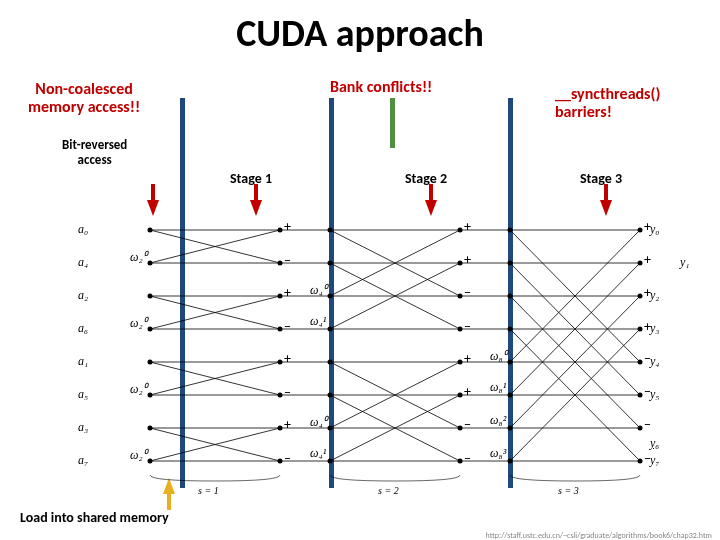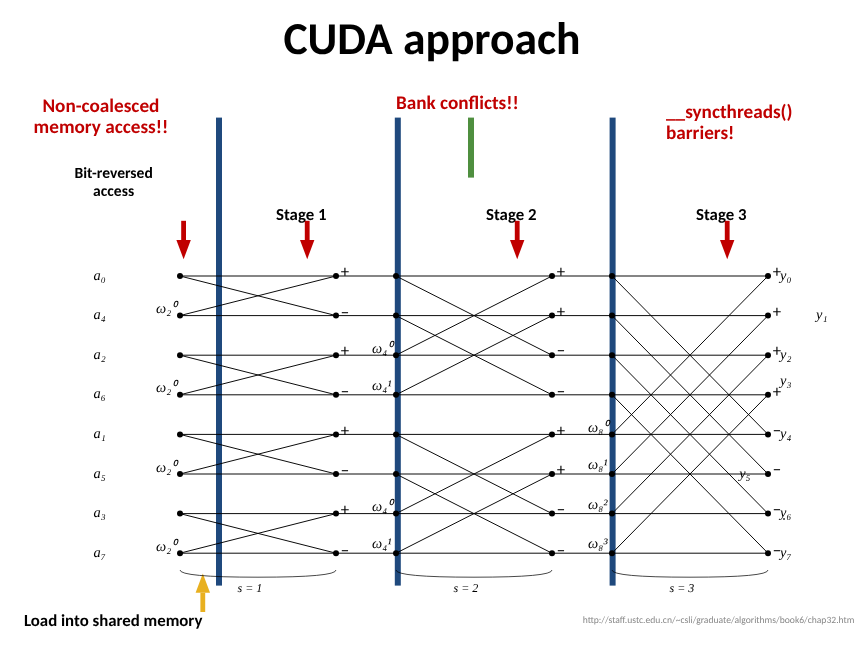--- a/index.html
+++ b/index.html
@@ -13,21 +13,21 @@
   .arrow-down::before { content: ''; position: absolute; top: -32px; left: -2px; width: 4px; height: 16px; background: #c00000; }
   .arrow-up { position: absolute; width: 0; height: 0; border-left: 6px solid transparent; border-right: 6px solid transparent; border-bottom: 16px solid #e8b020; }
   .arrow-up::before { content: ''; position: absolute; top: 16px; left: -2px; width: 4px; height: 16px; background: #e8b020; }
   .vbar-blue { position: absolute; width: 5px; background: #1f497d; }
   .vbar-green { position: absolute; width: 5px; background: #4f8f3f; }
   .svg-diag { position: absolute; }
   .row-label { position: absolute; font-size: 12px; font-style: italic; font-family: 'Times New Roman', serif; }
   .plus, .minus { position: absolute; font-size: 14px; }
   .twiddle { position: absolute; font-size: 12px; font-family: 'Times New Roman', serif; font-style: italic; }
   .stage-brace { position: absolute; font-size: 10px; font-style: italic; font-family: 'Times New Roman', serif; }
-  .citation { position: absolute; bottom: 18px; right: 8px; font-size: 8px; color: #888; }
+  .citation { position: absolute; bottom: 0; right: 8px; font-size: 8px; color: #888; }
 </style>
 </head>
 <body>
 
 <div class="title">CUDA approach</div>
 
 <div class="anno red bold" style="top:80px; left:28px; text-align:center;">Non-coalesced<br>memory access!!</div>
 <div class="anno bold" style="top:138px; left:62px; text-align:center; font-size:13px;">Bit-reversed<br>access</div>
 <div class="anno red bold" style="top:78px; left:330px;">Bank conflicts!!</div>
 <div class="anno red bold" style="top:85px; left:555px;">__syncthreads()<br>barriers!</div>
@@ -186,24 +186,24 @@
 <div class="row-label" style="top:288px; left:78px;">a₂</div>
 <div class="row-label" style="top:321px; left:78px;">a₆</div>
 <div class="row-label" style="top:354px; left:78px;">a₁</div>
 <div class="row-label" style="top:387px; left:78px;">a₅</div>
 <div class="row-label" style="top:420px; left:78px;">a₃</div>
 <div class="row-label" style="top:453px; left:78px;">a₇</div>
 
 <div class="row-label" style="top:222px; left:650px;text-align:center;">y₀</div>
 <div class="row-label" style="top:255px; left:652px;margin-left:28px;">y₁</div>
 <div class="row-label" style="top:288px; left:650px;">y₂</div>
-<div class="row-label" style="top:310px; left:650px;">y₃</div>
+<div class="row-label" style="top:321px; left:650px;">y₃</div>
 <div class="row-label" style="top:354px; left:650px;">y₄</div>
-<div class="row-label" style="top:387px; left:616px;">y₅</div>
-<div class="row-label" style="top:420px; left:650px;text-decoration:underline;">y₆</div>
+<div class="row-label" style="top:387px; left:650px;">y₅</div>
+<div class="row-label" style="top:436px; left:650px;text-decoration:underline;">y₆</div>
 <div class="row-label" style="top:453px; left:650px;">y₇</div>
 
 <div class="plus" style="top:218px; left:284px;">+</div>
 <div class="minus" style="top:252px; left:284px;">−</div>
 <div class="plus" style="top:284px; left:284px;">+</div>
 <div class="minus" style="top:318px; left:284px;">−</div>
 <div class="plus" style="top:350px; left:284px;">+</div>
 <div class="minus" style="top:384px; left:284px;">−</div>
 <div class="plus" style="top:416px; left:284px;">+</div>
 <div class="minus" style="top:450px; left:284px;">−</div>

